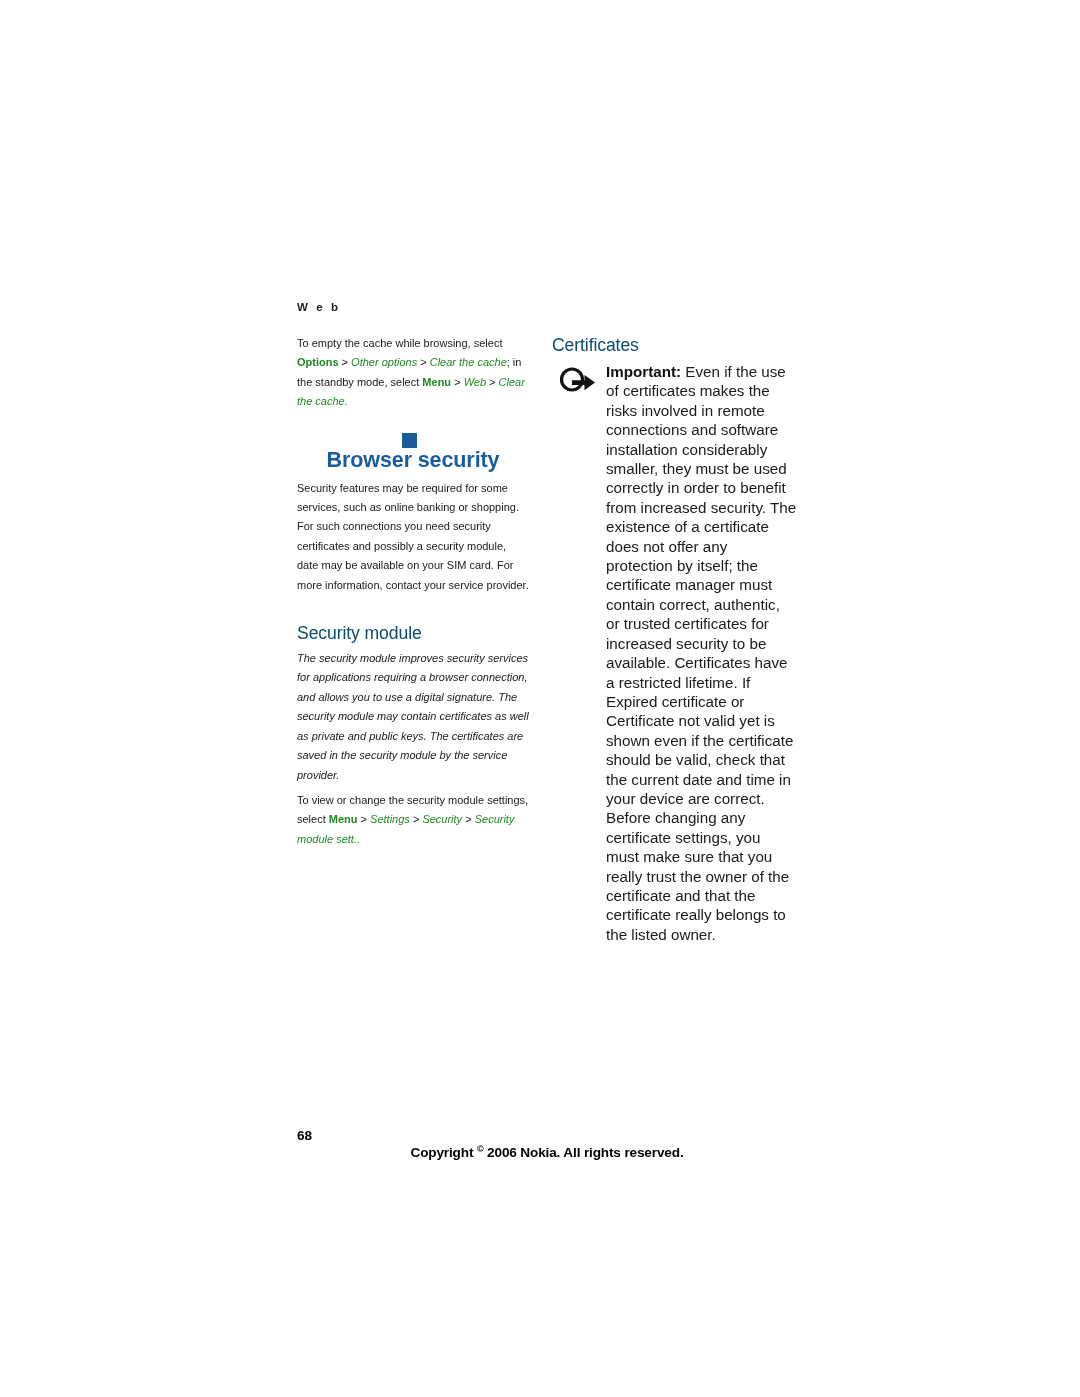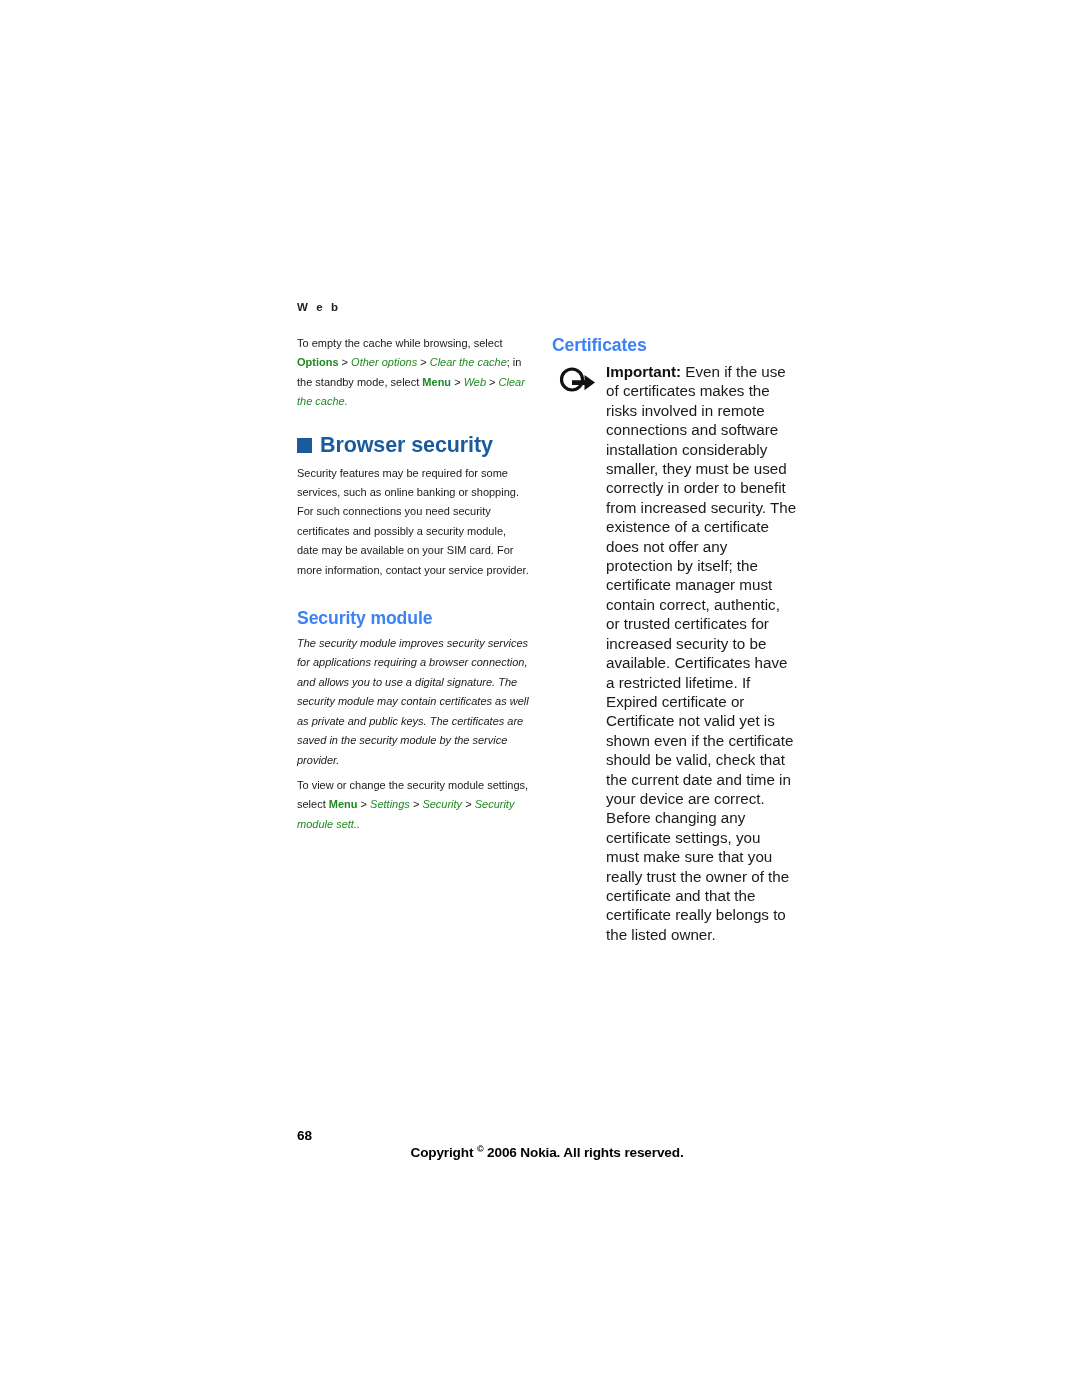--- a/index.html
+++ b/index.html
@@ -60,37 +60,38 @@
   
   h1.section {
     margin: 20px 0 6px 0;
     font-size: 21.5px;
     line-height: 26px;
     font-weight: bold;
     color: #1a5b9e;
     letter-spacing: -0.1px;
     display: flex;
     align-items: center;
+    flex-direction: column;
   }
   .sq-bullet {
     display: inline-block;
     width: 15px;
     height: 15px;
     background: #1a5b9e;
     margin-right: 8px;
     flex: 0 0 auto;
     position: relative;
     top: 1px;
   }
   h2.sub {
     margin: 27px 0 5px 0;
     font-size: 17.6px;
     line-height: 22px;
-    font-weight: bold;
-    color: #3b82f6;
+    font-weight: normal;
+    color: #0c4a6e;
     letter-spacing: -0.1px;
   }
   h2.sub.first { margin-top: 0; }
 
   
   .menu-b {
     color: #1e8a21;
     font-weight: bold;
   }
   .menu-i {

